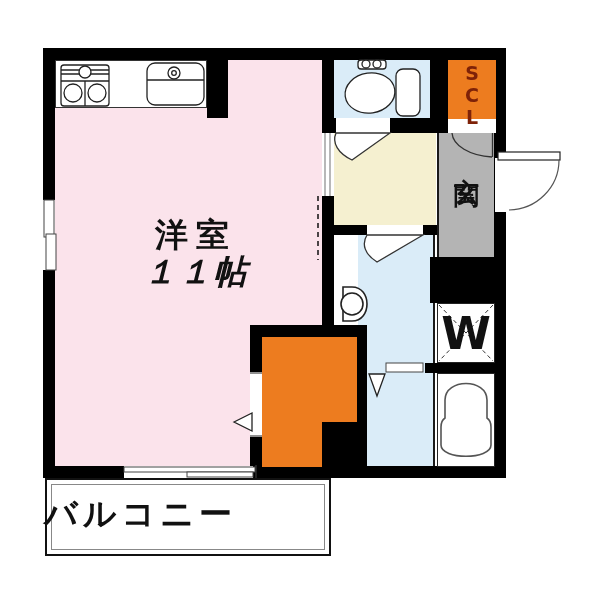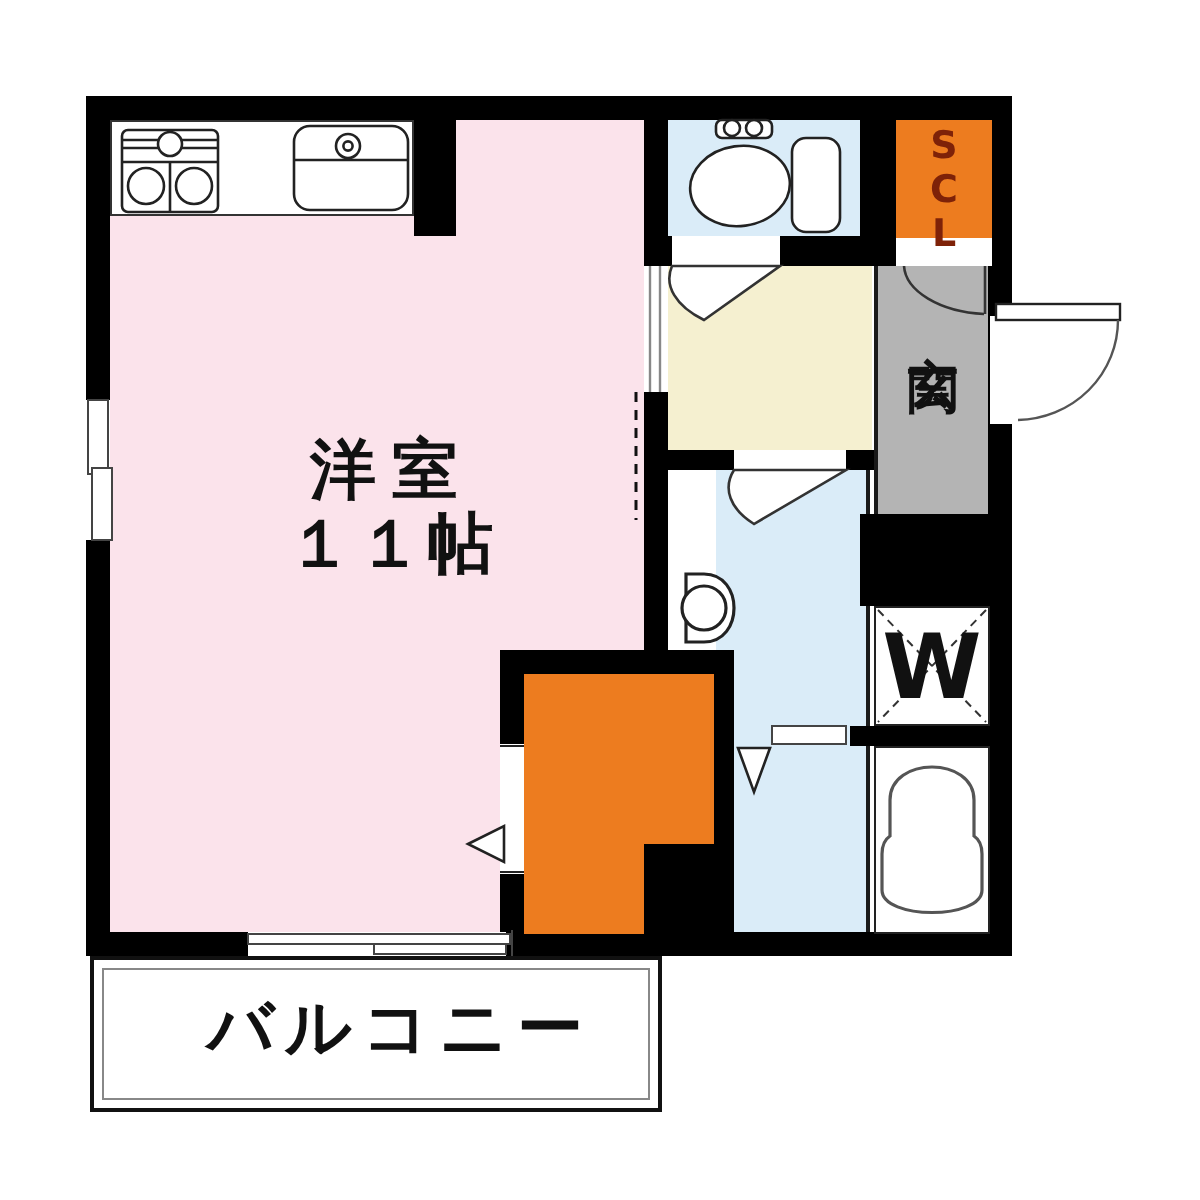--- a/index.html
+++ b/index.html
@@ -150,24 +150,24 @@
     </g>
 
     <g stroke="#888" stroke-width="1.2">
       <line x1="325" y1="133" x2="325" y2="196"></line>
       <line x1="330" y1="133" x2="330" y2="196"></line>
     </g>
   </svg>
 
   <div class="lbl" style="left:66px;top:216px;width:260px;text-align:center;font-size:33px;line-height:37px;">
     <div style="letter-spacing:8px;">洋室</div>
-    <div style="letter-spacing:2px;">１１帖</div>
+    <div style="letter-spacing:2px;font-style:italic;">１１帖</div>
   </div>
 
-  <div class="lbl" style="left:57px;top:492px;width:286px;text-align:center;font-size:33px;letter-spacing:5px;">バルコニー</div>
+  <div class="lbl" style="left:44px;top:492px;width:286px;text-align:left;font-size:33px;letter-spacing:5px;">バルコニー</div>
 
   <div class="lbl vtext" style="left:450px;top:158px;font-size:25px;letter-spacing:5px;">玄関</div>
 
   <div class="lbl vupright maroon" style="left:461px;top:62px;font-size:19px;letter-spacing:0px;line-height:22px;">SCL</div>
 
 
   <div class="lbl" style="left:437px;top:305px;width:58px;height:57px;line-height:57px;text-align:center;font-size:45px;">W</div>
 
 </div>
 

